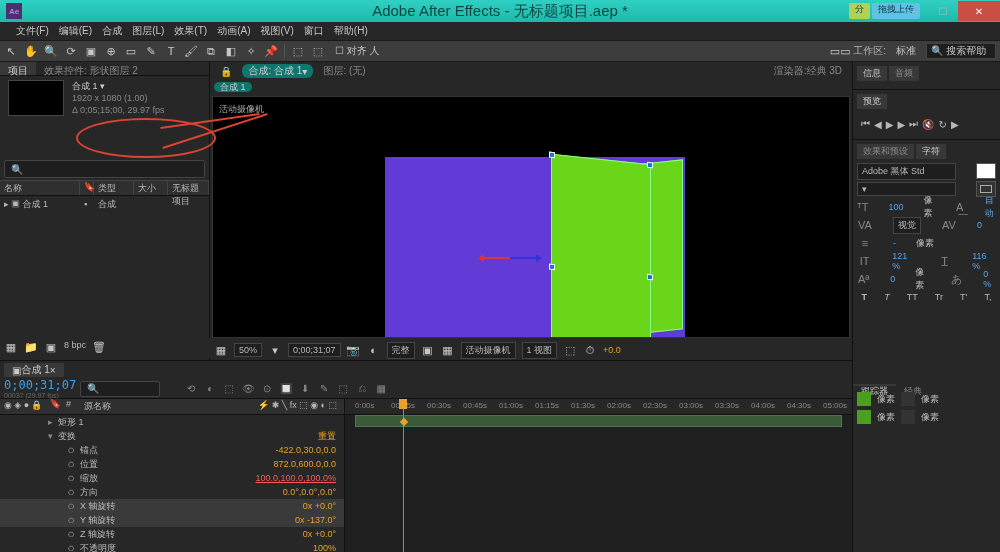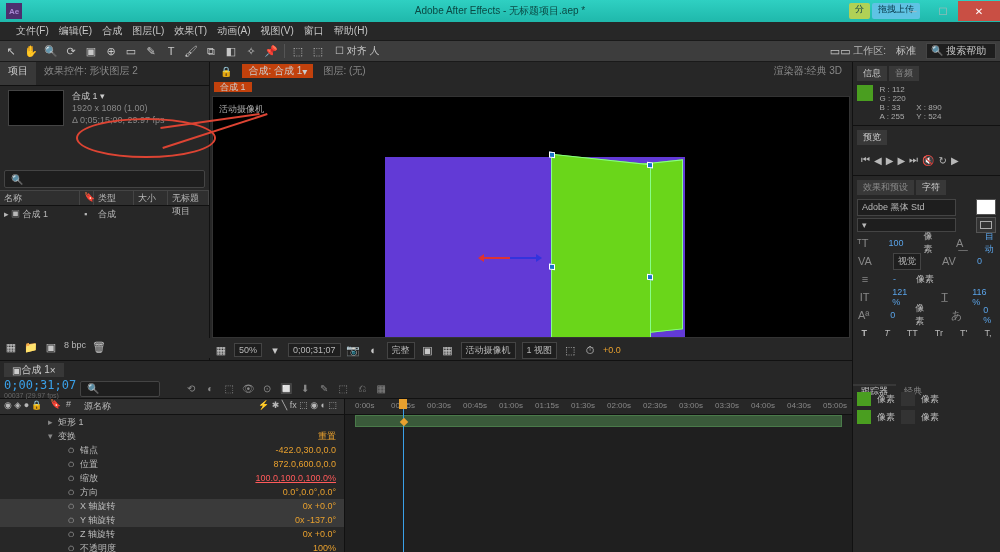--- a/index.html
+++ b/index.html
@@ -1,55 +1,55 @@
 <!DOCTYPE html>
 <html><head>
 <meta charset="utf-8">
 <style>
 * { margin: 0; padding: 0; box-sizing: border-box; font-family: "Microsoft YaHei", Arial, sans-serif; }
 body { width: 1000px; height: 552px; background: #272727; color: #b8b8b8; font-size: 10px; overflow: hidden; position: relative; }
 
 .titlebar { height: 22px; background: linear-gradient(to bottom, #2fd0c2, #1fb8ab); display: flex; align-items: center; position: relative; }
 .titlebar-icon { width: 16px; height: 16px; margin: 0 6px; background: #4d2f6f; border-radius: 0; display: flex; align-items: center; justify-content: center; color: #a989d4; font-size: 8px; font-weight: bold; }
-.titlebar-title { position: absolute; left: 50%; transform: translateX(-50%); color: #0a4944; font-size: 10px; }
+.titlebar-title { position: absolute; left: 50%; transform: translateX(-50%); color: #0a4944; font-size: 15px; }
 .winbtns { position: absolute; right: 0; display: flex; }
 .winbtn { width: 30px; height: 20px; display: flex; align-items: center; justify-content: center; font-size: 10px; }
 .winbtn.close { background: #c94f44; color: #fff; width: 42px; }
 .ribbon-btn { position: absolute; right: 80px; height: 16px; padding: 0 6px; background: #5fc3e4; color: #083a4a; font-size: 9px; border-radius: 2px; }
 .ribbon-btn.y { right: 130px; background: #b0d156; }
 
 .menubar { height: 18px; background: #272727; display: flex; padding: 0 12px; gap: 2px; }
 .menu-item { padding: 2px 4px; font-size: 10px; color: #c7c7c7; }
 
 .toolbar { height: 22px; background: #3d3d3d; border-top: 1px solid #1a1a1a; border-bottom: 1px solid #1a1a1a; display: flex; align-items: center; padding: 0 4px; gap: 6px; }
 .tool-icon { width: 14px; height: 14px; color: #c7c7c7; font-size: 11px; display: flex; align-items: center; justify-content: center; }
 .tool-sep { width: 1px; height: 14px; background: #555; }
 .tool-dropdown { color: #c7c7c7; font-size: 10px; padding: 0 4px; }
 .spacer { flex: 1; }
 
 .main-area { display: flex; height: 298px; }
 .left-panel { width: 210px; background: #272727; border-right: 1px solid #111; }
-.panel-tabs { height: 24px; background: #272727; display: flex; border-bottom: 1px solid #111; }
+.panel-tabs { height: 14px; background: #272727; display: flex; border-bottom: 1px solid #111; }
 .panel-tab { padding: 2px 8px; font-size: 10px; color: #888; }
 .panel-tab.active { background: #383838; color: #ccc; }
 .project-item { padding: 4px 8px; display: flex; gap: 8px; }
 .proj-thumb { width: 56px; height: 36px; background: #000; border: 1px solid #444; }
 .proj-meta { font-size: 9px; color: #888; line-height: 12px; }
 .proj-name { color: #ccc; }
 .proj-search { margin: 40px 4px 2px; height: 18px; background: #1e1e1e; border: 1px solid #444; border-radius: 2px; padding: 0 6px; display: flex; align-items: center; }
 .proj-list-header { display: flex; background: #2f2f2f; height: 16px; font-size: 9px; border-top: 1px solid #444; border-bottom: 1px solid #111; }
 .proj-col { padding: 1px 4px; border-right: 1px solid #444; }
 .proj-row { display: flex; height: 16px; font-size: 9px; align-items: center; }
 .proj-row .proj-col { border: none; }
 .proj-footer { position: absolute; bottom: 194px; left: 0; width: 210px; height: 20px; background: #272727; display: flex; gap: 6px; padding: 2px 4px; }
 
 .center-panel { flex: 1; background: #272727; display: flex; flex-direction: column; }
 .comp-tabs { height: 18px; display: flex; padding: 2px 4px; gap: 4px; }
 .comp-tab { padding: 0 6px; font-size: 10px; color: #888; display: flex; align-items: center; }
-.comp-tab.active { background: #c2410c; color: #ccc; }
+.comp-tab.active { background: #0f766e; color: #ccc; border-radius: 6px; }
 .viewer { flex: 1; background: #000; position: relative; margin: 2px; border: 1px solid #333; overflow: hidden; }
 .cam-label { position: absolute; top: 6px; left: 6px; font-size: 9px; color: #aaa; }
 .stage { position: absolute; top: 60px; left: 172px; width: 300px; height: 210px; background: #623ad6; }
 .shape-green { position: absolute; background: #6ad61a; border: 1px solid #8f8; }
 .shape-green.back { top: 66px; left: 400px; width: 70px; height: 170px; transform: skewY(-6deg); }
 .shape-green.front { top: 62px; left: 338px; width: 100px; height: 220px; transform: skewY(6deg); }
 .handle { position: absolute; width: 6px; height: 6px; background: #1a74c9; border: 1px solid #fff; }
 .gizmo { position: absolute; top: 160px; left: 297px; }
 .gizmo .ax { position: absolute; height: 2px; width: 28px; }
 .gizmo .ax.x { background: #d33; left: -28px; }
@@ -242,33 +242,20 @@
       <span class="vf-num">+0.0</span>
     </div>
   </div>
 
   <div class="right-panels">
     <div class="info-panel">
       <div class="info-tabs">
         <div class="info-tab active">信息</div>
         <div class="info-tab">音频</div>
       </div>
-      <div>
-        <span class="swatch"></span>
-        <span class="rgba">
-          <div>R : 112</div>
-          <div>G : 220</div>
-          <div>B : 33</div>
-          <div>A : 255</div>
-        </span>
-        <span class="xy">
-          <div>X : 890</div>
-          <div>Y : 524</div>
-        </span>
-      </div>
     </div>
     <div class="info-panel" style="border-top:1px solid #111">
       <div class="info-tabs">
           <div class="info-tab active">预览</div>
         </div>
       <div class="mini-controls" style="border:none">
         <span>⏮</span>
         <span>◀</span>
         <span>▶</span>
         <span>▶</span>

